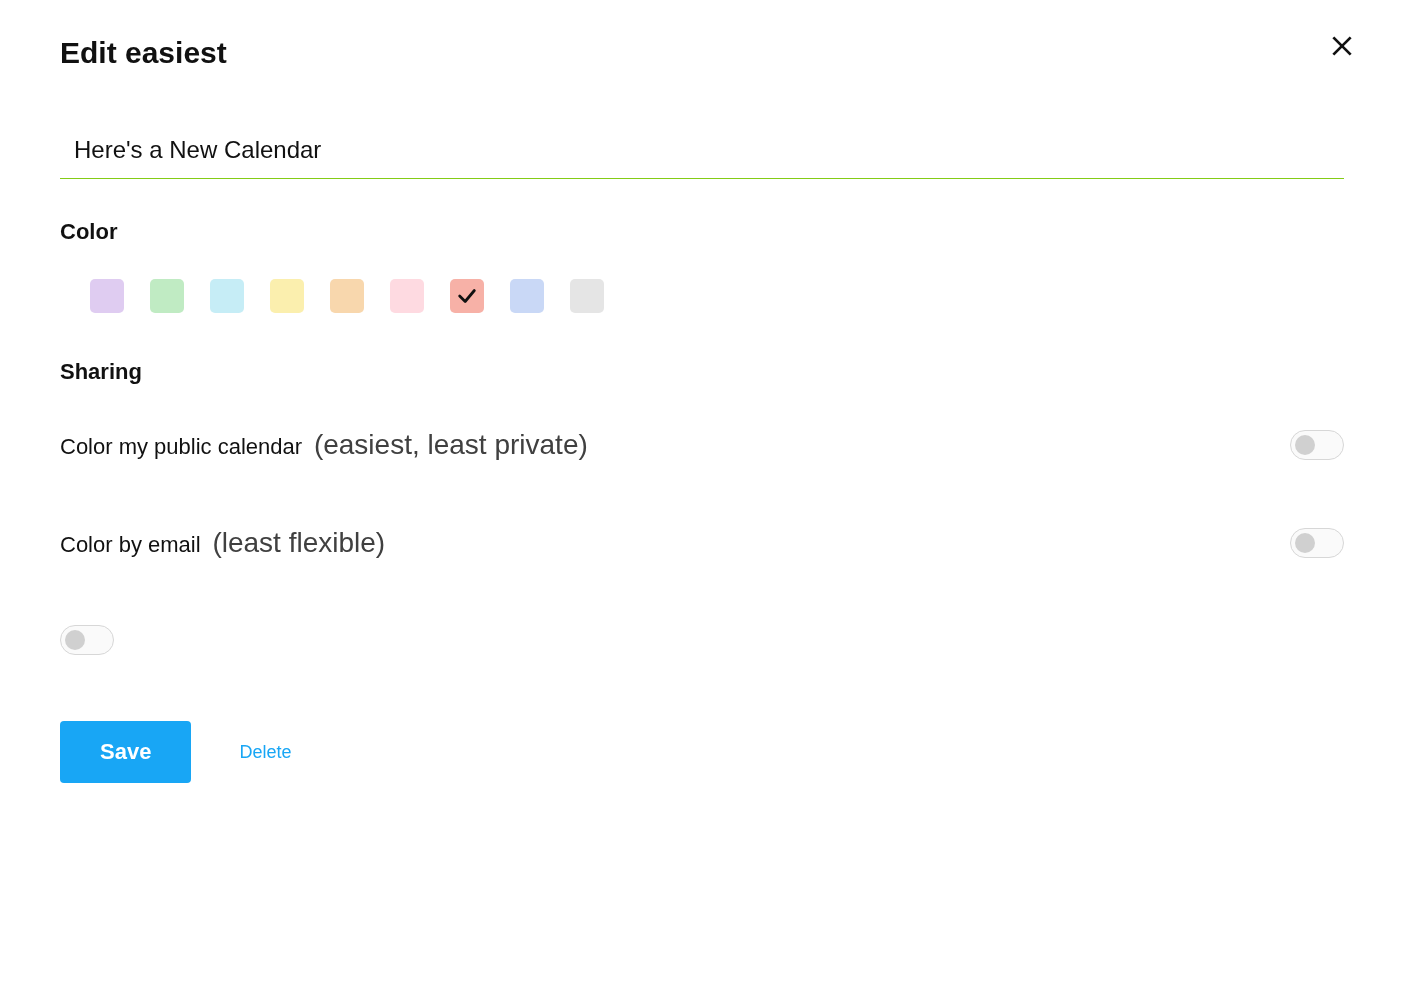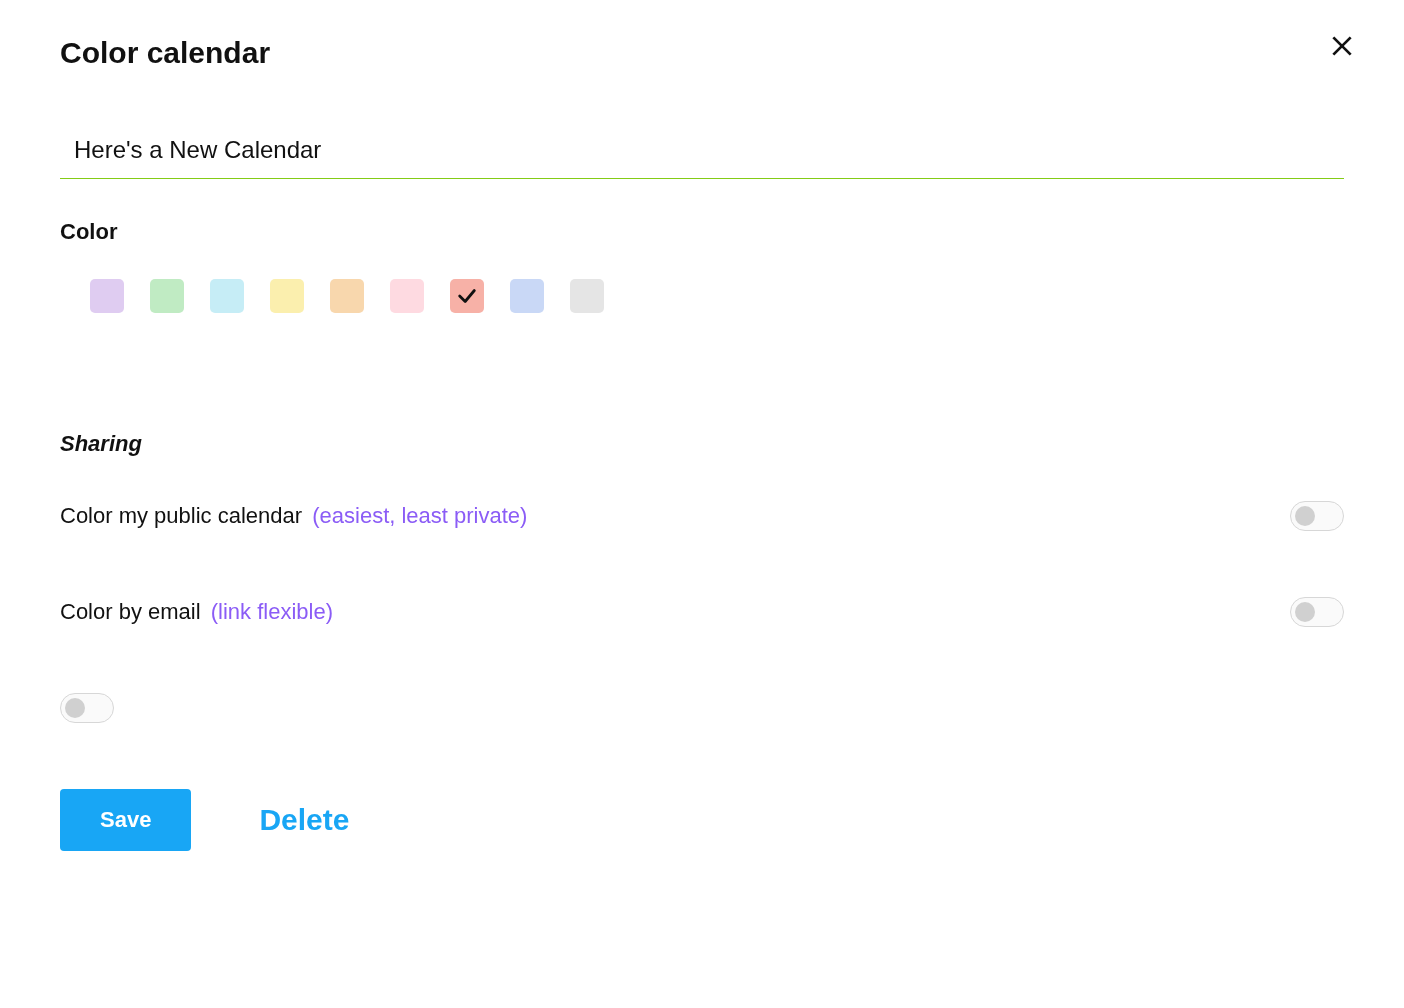--- a/index.html
+++ b/index.html
@@ -50,23 +50,22 @@
       outline: none;
       color: #111;
     }
     .section-label {
       font-size: 22px;
       font-weight: 700;
       margin-top: 40px;
       margin-bottom: 34px;
     }
     .section-label.sharing {
-      margin-top: 118px;
+      margin-top: 46px;
       margin-bottom: 44px;
-      font-style: italic;
     }
     .color-row {
       display: flex;
       gap: 26px;
       padding-left: 30px;
     }
     .swatch {
       width: 34px;
       height: 34px;
       border-radius: 5px;
@@ -83,23 +82,23 @@
       align-items: center;
       justify-content: space-between;
       margin-bottom: 66px;
     }
     .share-text {
       font-size: 22px;
       font-weight: 400;
       color: #111;
     }
     .share-hint {
-      font-size: 22px;
-      font-weight: 400;
-      color: #8b5cf6;
+      font-size: 28px;
+      font-weight: 400;
+      color: #404040;
       margin-left: 4px;
     }
     .toggle {
       width: 54px;
       height: 30px;
       border-radius: 999px;
       border: 1px solid #d7d7d7;
       background: #fafafa;
       position: relative;
       cursor: pointer;
@@ -109,55 +108,55 @@
       top: 4px;
       left: 4px;
       width: 20px;
       height: 20px;
       border-radius: 50%;
       background: #d0d0d0;
     }
     .actions {
       display: flex;
       align-items: center;
-      gap: 68px;
+      gap: 48px;
       margin-top: 66px;
     }
     .save-btn {
       background: #18a6f5;
       color: #fff;
       border: none;
       font-size: 22px;
       font-weight: 700;
       padding: 18px 40px;
       border-radius: 4px;
       cursor: pointer;
     }
     .delete-btn {
       background: transparent;
       border: none;
       color: #18a6f5;
-      font-size: 30px;
-      font-weight: 700;
+      font-size: 18px;
+      font-weight: 400;
       cursor: pointer;
     }
   </style>
 </head>
 <body>
 
 <div class="dialog">
 
   <button class="close-btn" aria-label="Close">
     <svg viewBox="0 0 24 24" fill="none">
       <line x1="4" y1="4" x2="20" y2="20"></line>
       <line x1="20" y1="4" x2="4" y2="20"></line>
     </svg>
   </button>
 
-  <h1 class="title">Color calendar</h1>
+  <h1 class="title">Edit easiest</h1>
 
   <input type="text" class="name-input" value="Here's a New Calendar" style="">
 
   <div class="section-label">Color</div>
 
   <div class="color-row" id="color-row">
       <button class="swatch" aria-label="lavender" style="background: rgb(223, 204, 241);"></button>
       <button class="swatch" aria-label="mint" style="background: rgb(192, 235, 195);"></button>
       <button class="swatch" aria-label="sky" style="background: rgb(198, 237, 246);"></button>
       <button class="swatch" aria-label="butter" style="background: rgb(251, 239, 174);"></button>
@@ -175,21 +174,21 @@
   <div class="section-label sharing">Sharing</div>
 
   <div id="sharing-list">
       <div class="share-row">
         <div><span class="share-text">Color my public calendar</span><span class="share-hint"> (easiest, least private)</span></div>
         <button class="toggle" aria-pressed="false">
           <span class="knob"></span>
         </button>
       </div>
       <div class="share-row">
-        <div><span class="share-text">Color by email</span><span class="share-hint"> (link flexible)</span></div>
+        <div><span class="share-text">Color by email</span><span class="share-hint"> (least flexible)</span></div>
         <button class="toggle" aria-pressed="false">
           <span class="knob"></span>
         </button>
       </div>
       <div class="share-row">
         <button class="toggle" aria-pressed="false">
           <span class="knob"></span>
         </button>
       </div>
     </div>

